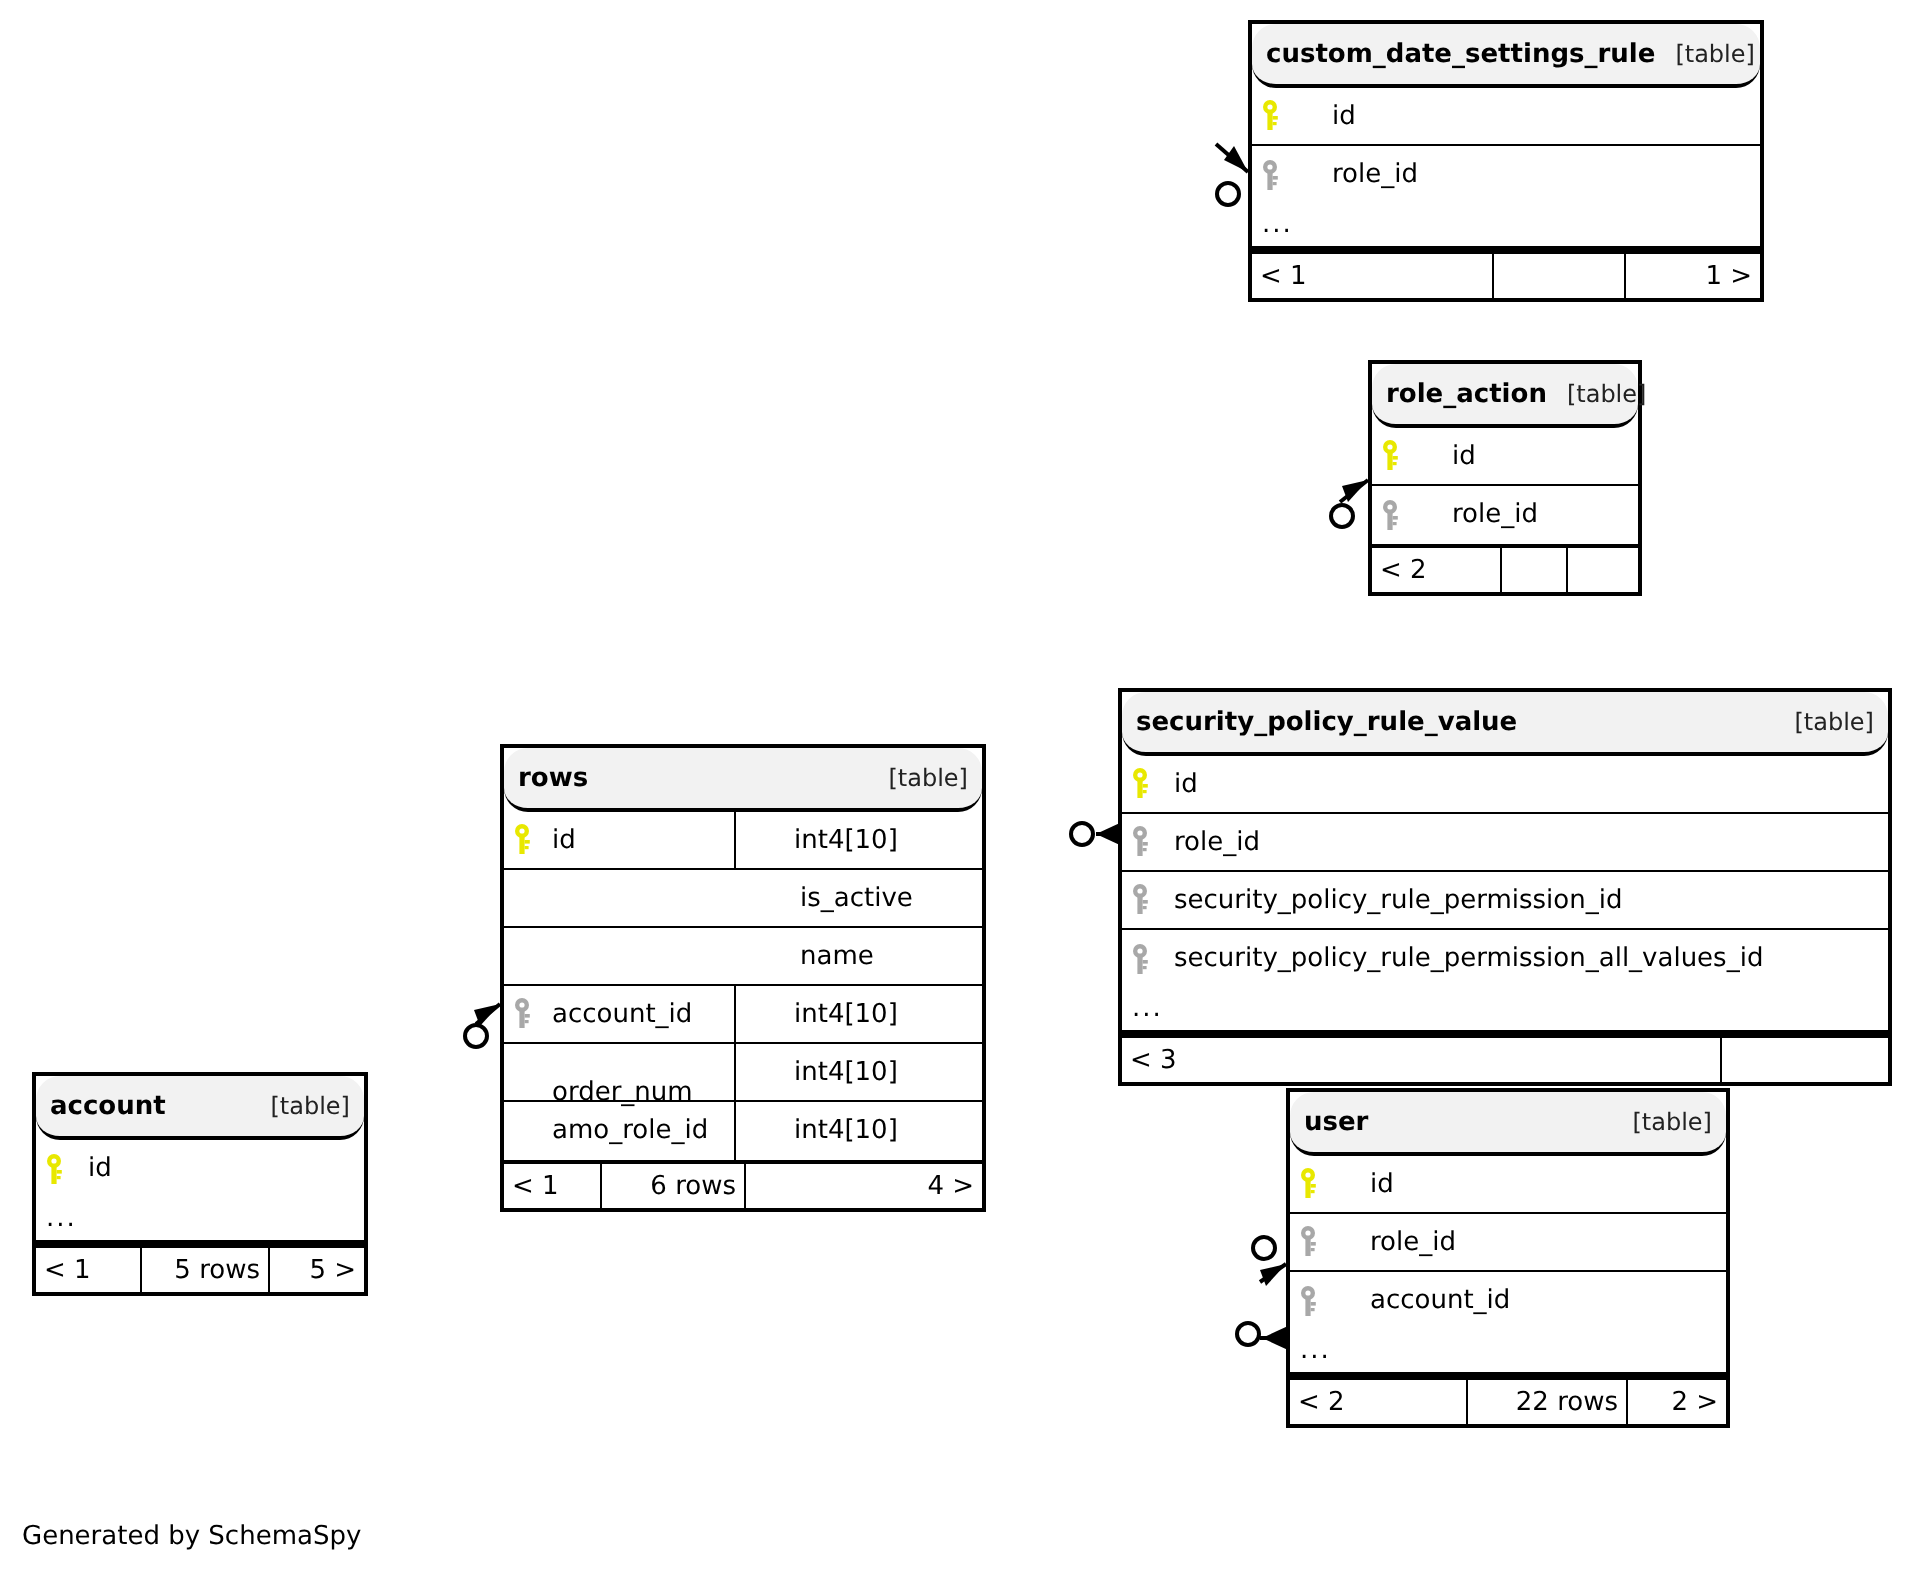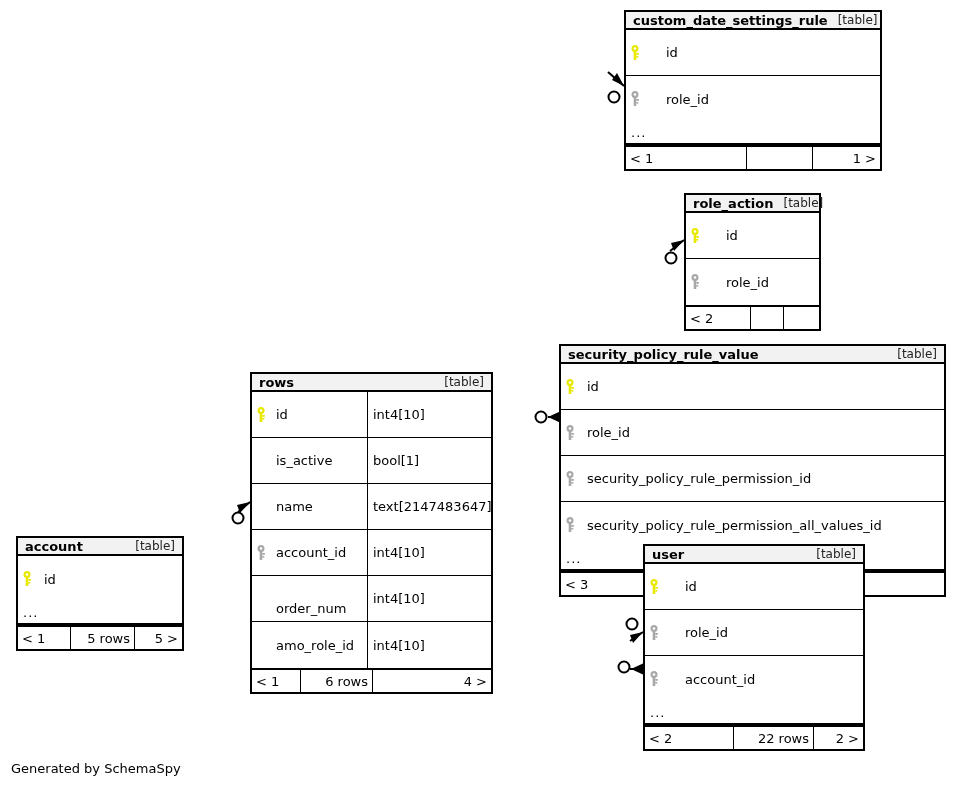--- a/index.html
+++ b/index.html
@@ -32,22 +32,23 @@
     box-sizing: border-box;
   }
 
   .tbl-header {
     background: #f2f2f2;
     border-bottom: 2px solid #000000;
     display: flex;
     align-items: center;
     justify-content: space-between;
     padding: 0 7px;
-    height: 18px;
-    box-sizing: border-box;
+    height: 32px;
+    box-sizing: border-box;
+    border-radius: 12px;
   }
   .tbl-name {
     font-weight: bold;
     font-size: 13px;
     color: #000000;
     letter-spacing: 0px;
     white-space: nowrap;
   }
   .tbl-tag {
     font-size: 12px;
@@ -55,21 +56,21 @@
     white-space: nowrap;
     padding-left: 10px;
   }
 
   .tbl-body { }
 
   .col-row {
     display: flex;
     align-items: stretch;
     border-bottom: 1px solid #000000;
-    height: 46px;
+    height: 29px;
     box-sizing: border-box;
     justify-content: space-between;
   }
   .col-row:last-child { border-bottom: none; }
 
   .col-name-cell {
     display: flex;
     align-items: center;
     flex: 1 1 auto;
     padding-left: 6px;
@@ -88,20 +89,21 @@
 
   .col-label {
     font-size: 13px;
     color: #000000;
     white-space: nowrap;
   }
   .col-type {
     font-size: 13px;
     color: #000000;
     white-space: nowrap;
+    margin-left: 24px;
   }
 
   
   .keyslot {
     width: 20px;
     min-width: 20px;
     display: flex;
     align-items: center;
     justify-content: center;
   }
@@ -203,21 +205,21 @@
       </div>
     </div>
     <div class="ellipsis-row">...</div>
     <div class="tbl-footer">
       <span class="foot-cell foot-left" style="width:120px;">&lt; 1</span>
       <span class="foot-cell foot-right" style="width:66px;"></span>
       <span class="foot-cell foot-right" style="flex:1 1 auto;">1 &gt;</span>
     </div>
   </div>
 
-  <div class="table-node" id="node-role_action" style="left:684px; top:193px; width:137px;">
+  <div class="table-node" id="node-role_action" style="left:684px; top:180px; width:137px;">
     <div class="tbl-header">
       <span class="tbl-name">role_action</span>
       <span class="tbl-tag">[table]</span>
     </div>
     <div class="tbl-body">
       <div class="col-row">
         <span class="keyslot">
           <svg width="11" height="16" viewBox="0 0 11 16">
               <circle cx="4" cy="3.5" r="3.5" fill="#e8e800"></circle>
               <circle cx="4" cy="3.5" r="1.3" fill="#ffffff"></circle>
@@ -346,31 +348,25 @@
         </span>
         <span class="col-type-cell" style="flex:1 1 auto;">
           <span class="col-type">int4[10]</span>
         </span>
       </div>
       <div class="col-row">
         <span class="keyslot"></span>
         <span class="col-name-cell" style="width:95px; flex:0 0 95px; padding-left:4px;">
           <span class="col-label">is_active</span>
         </span>
-        <span class="col-type-cell" style="flex:1 1 auto;">
-          <span class="col-type">bool[1]</span>
-        </span>
       </div>
       <div class="col-row">
         <span class="keyslot"></span>
         <span class="col-name-cell" style="width:95px; flex:0 0 95px; padding-left:4px;">
           <span class="col-label">name</span>
-        </span>
-        <span class="col-type-cell" style="flex:1 1 auto;">
-          <span class="col-type">text[2147483647]</span>
         </span>
       </div>
       <div class="col-row">
         <span class="keyslot">
           <svg width="11" height="16" viewBox="0 0 11 16">
               <circle cx="4" cy="3.5" r="3.5" fill="#a8a8a8"></circle>
               <circle cx="4" cy="3.5" r="1.3" fill="#ffffff"></circle>
               <rect x="2.7" y="5" width="2.6" height="10" fill="#a8a8a8"></rect>
               <rect x="5.3" y="8" width="2.6" height="1.8" fill="#a8a8a8"></rect>
               <rect x="5.3" y="11" width="2" height="1.6" fill="#a8a8a8"></rect>

